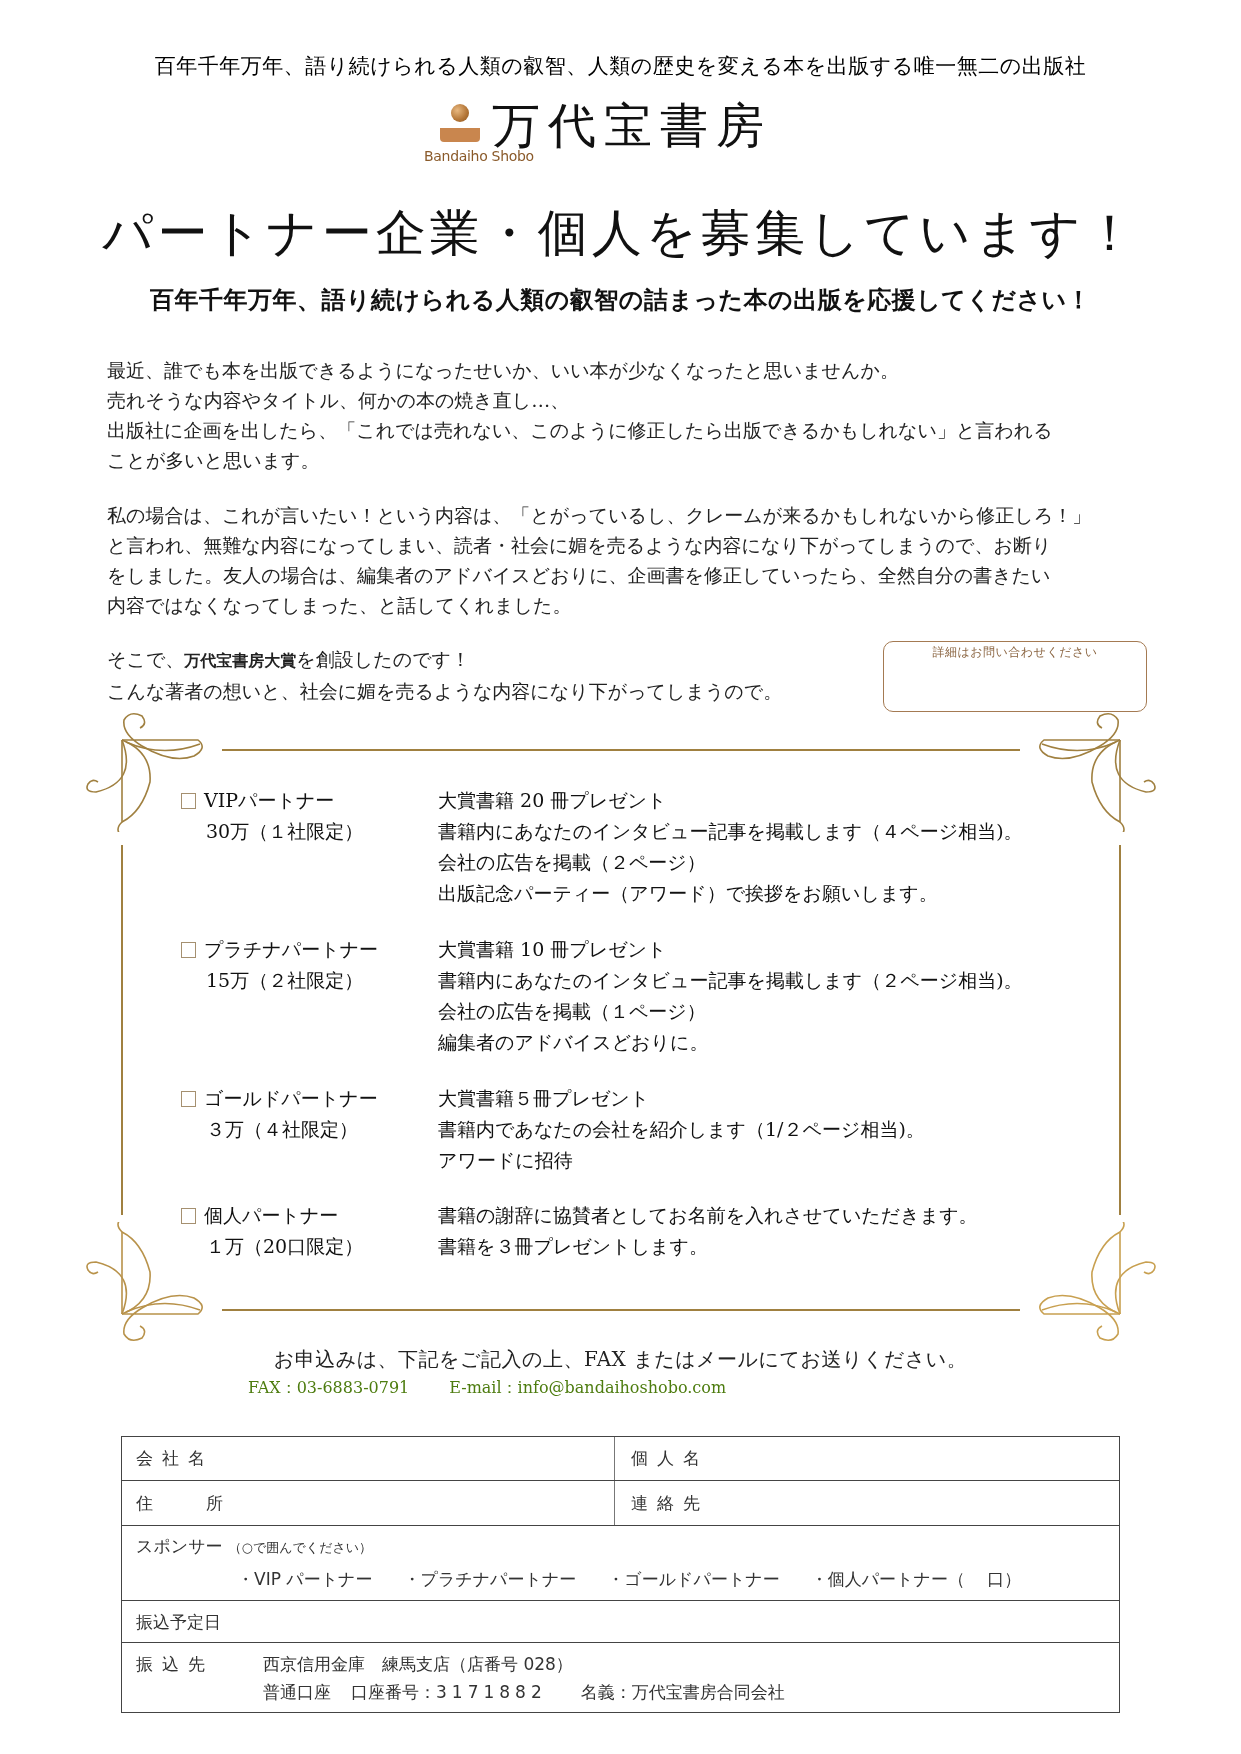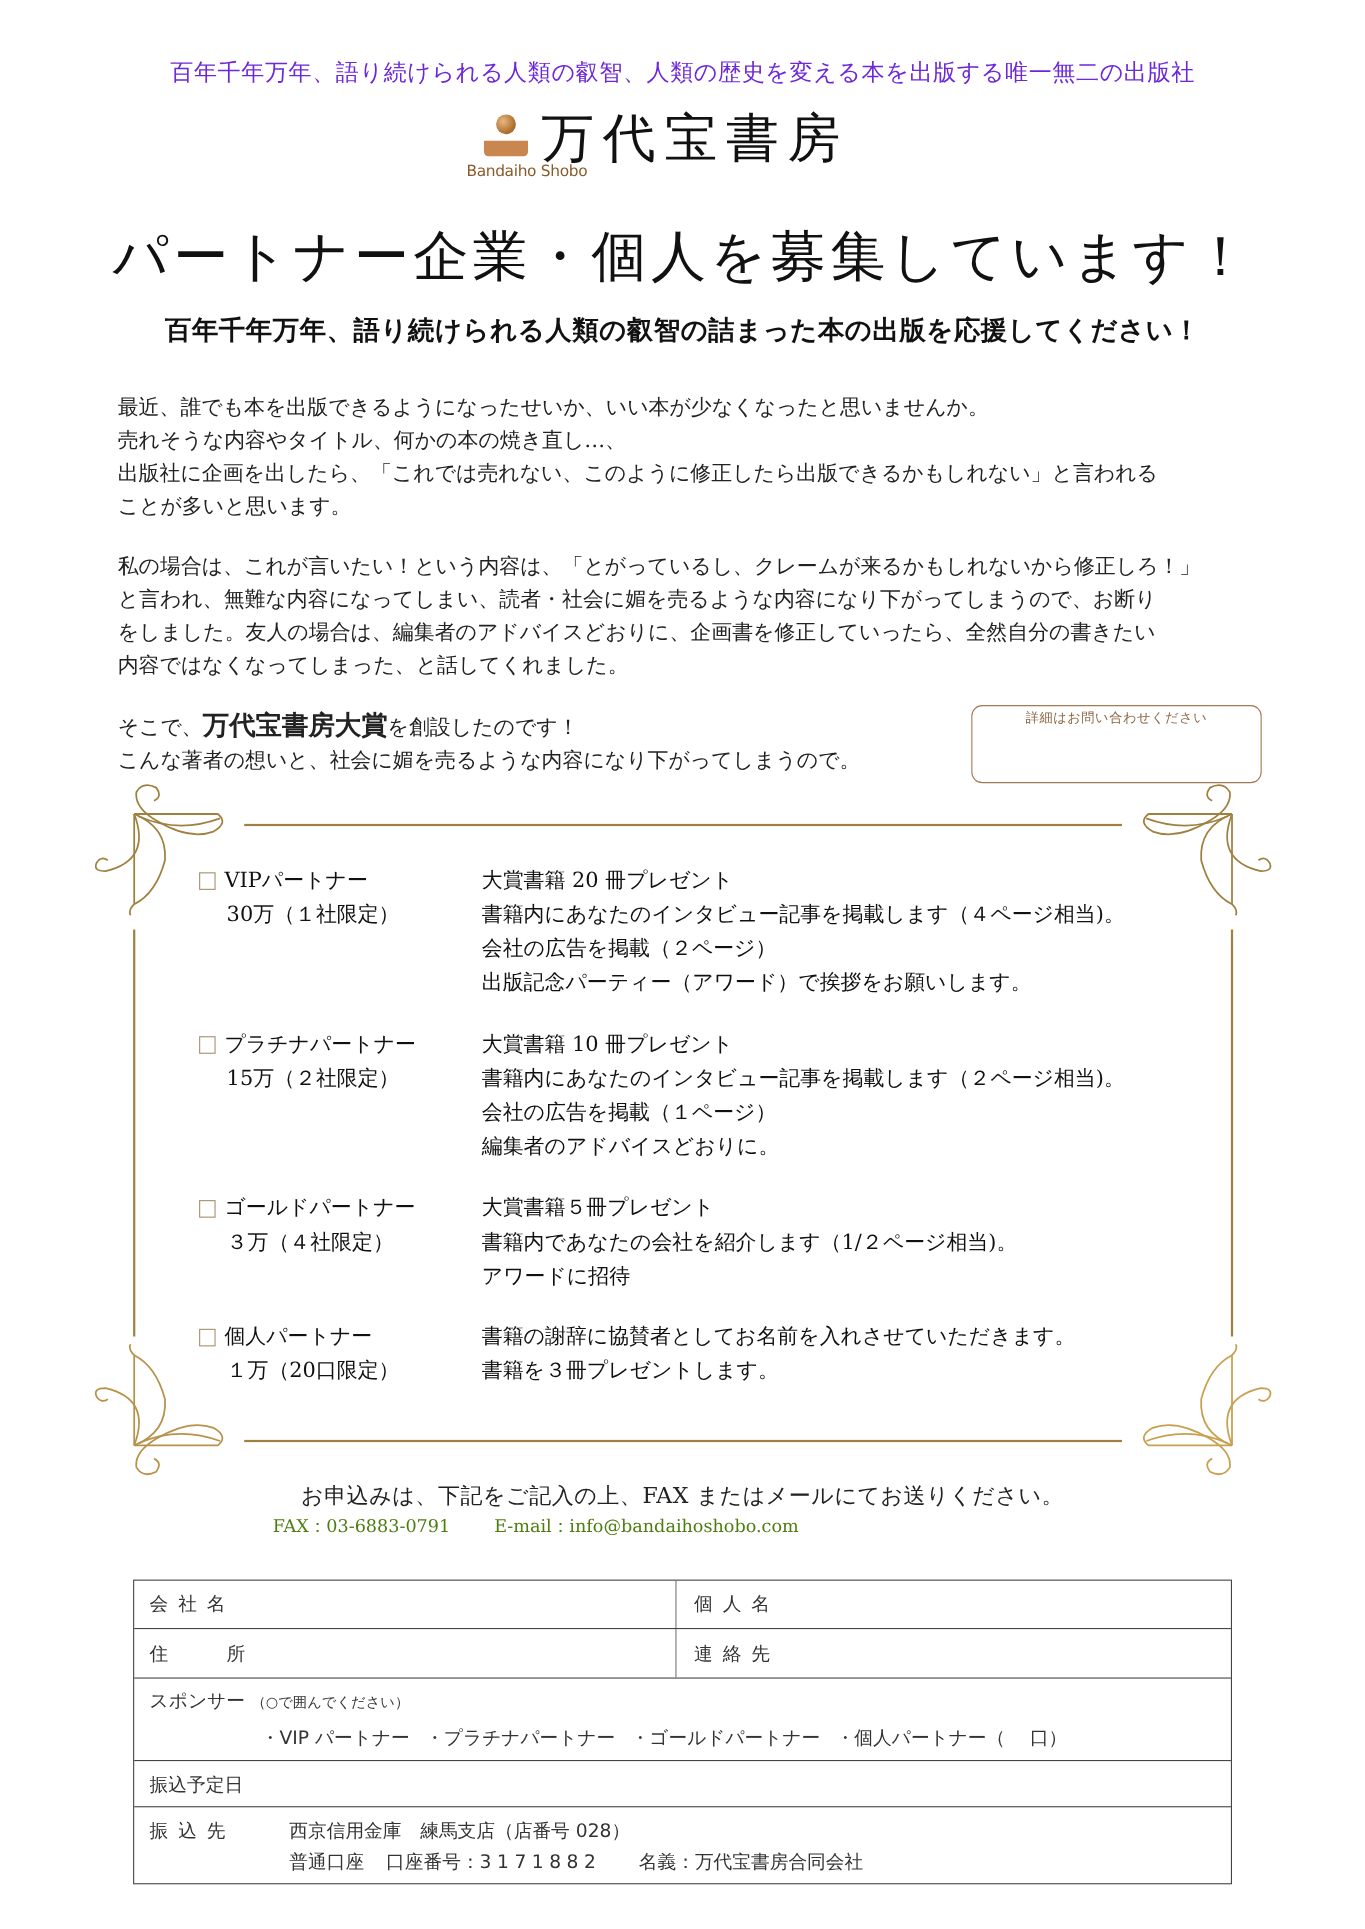--- a/index.html
+++ b/index.html
@@ -1,37 +1,37 @@
 <!DOCTYPE html>
 <html><head>
   <meta charset="utf-8">
   <style>
     * { margin: 0; padding: 0; box-sizing: border-box; }
     html, body { width: 1241px; height: 1754px; background: #ffffff; }
     body { position: relative; font-family: "DejaVu Serif", "Liberation Serif", serif; color: #222; overflow: hidden; }
     .abs { position: absolute; }
 
-    .tagline { left: 0; width: 1241px; top: 52px; text-align: center; font-size: 21px; letter-spacing: 0.5px; color: #6d28d9; }
+    .tagline { left: 0; width: 1241px; top: 52px; text-align: center; font-size: 21px; letter-spacing: 0.5px; color: #000000; }
 
     .logo { left: 430px; top: 98px; height: 70px; width: 400px; }
     .logo-mark { position: absolute; left: 10px; top: 6px; width: 40px; height: 46px; }
     .logo-ball { position: absolute; left: 11px; top: 0; width: 18px; height: 18px; border-radius: 50%;
                  background: radial-gradient(circle at 35% 35%, #e8b880, #b27435 60%, #8a5420); }
     .logo-base { position: absolute; left: 0; top: 24px; width: 40px; height: 14px; background: #c9864e; border-radius: 0 0 4px 4px; }
     .logo-sub { position: absolute; left: -6px; top: 50px; font-family: "DejaVu Sans", sans-serif; font-size: 14px; color: #8a5a2a; white-space: nowrap; letter-spacing: -0.3px; }
     .logo-name { position: absolute; left: 62px; top: -4px; font-size: 48px; letter-spacing: 8px; color: #111; white-space: nowrap; }
 
     .headline { left: 0; width: 1241px; top: 200px; text-align: center; font-size: 50px; letter-spacing: 4px; color: #111; }
     .subhead { left: 0; width: 1241px; top: 284px; text-align: center; font-size: 24px; font-weight: bold; color: #111; letter-spacing: 0.5px; }
 
     .para { left: 107px; width: 1040px; font-size: 19px; line-height: 30px; color: #222; }
     .p1 { top: 355px; }
     .p2 { top: 500px; }
     .p3 { top: 644px; }
-    .p3 .strong { font-weight: bold; font-size: 24px; text-align: center; }
+    .p3 .strong { font-weight: bold; font-size: 16px; text-align: center; }
 
     .badge { left: 883px; top: 641px; width: 264px; height: 71px; border: 1.5px solid #a47a52; border-radius: 10px; text-align: center; color: #8a6440; }
     .badge-title { font-size: 32px; font-weight: bold; line-height: 40px; margin-top: 3px; letter-spacing: 1px; }
     .badge-sub { font-size: 12px; line-height: 20px; letter-spacing: 0.5px; }
 
     .frame-line { background: #a08040; }
     .fl-top { left: 222px; top: 749px; width: 798px; height: 2px; }
     .fl-bottom { left: 222px; top: 1309px; width: 798px; height: 2px; }
     .fl-left { left: 121px; top: 845px; width: 2px; height: 370px; }
     .fl-right { left: 1119px; top: 845px; width: 2px; height: 370px; }
@@ -57,21 +57,21 @@
     .r1 { top: 0; height: 44px; text-align: center; }
     .r2 { top: 44px; height: 45px; }
     .r3 { top: 89px; height: 75px; }
     .r4 { top: 164px; height: 42px; }
     .r5 { top: 206px; height: 70px; border-bottom: none; }
     .cell { position: absolute; top: 0; height: 100%; display: flex; align-items: center; padding-left: 14px; letter-spacing: 9px; }
     .cell-l { left: 0; width: 493px; border-right: 1px solid #777; }
     .cell-r { left: 493px; width: 504px; padding-left: 16px; }
     .r3 .line1 { position: absolute; left: 14px; top: 9px; }
     .r3 .line1 .small { font-size: 13px; margin-left: 6px; }
-    .r3 .line2 { position: absolute; left: 115px; top: 42px; display: flex; gap: 14px; white-space: nowrap; }
+    .r3 .line2 { position: absolute; left: 115px; top: 42px; display: flex; gap: 31px; white-space: nowrap; }
     .r4 .txt { position: absolute; left: 14px; top: 10px; }
     .r5 .lbl { position: absolute; left: 14px; top: 10px; letter-spacing: 9px; }
     .r5 .line1 { position: absolute; left: 141px; top: 10px; }
     .r5 .line2 { position: absolute; left: 141px; top: 38px; white-space: nowrap; }
     .r5 .line2 .gap { display: inline-block; width: 34px; }
     .spaced-num { letter-spacing: 5px; }
   </style>
 </head>
 <body>
 

